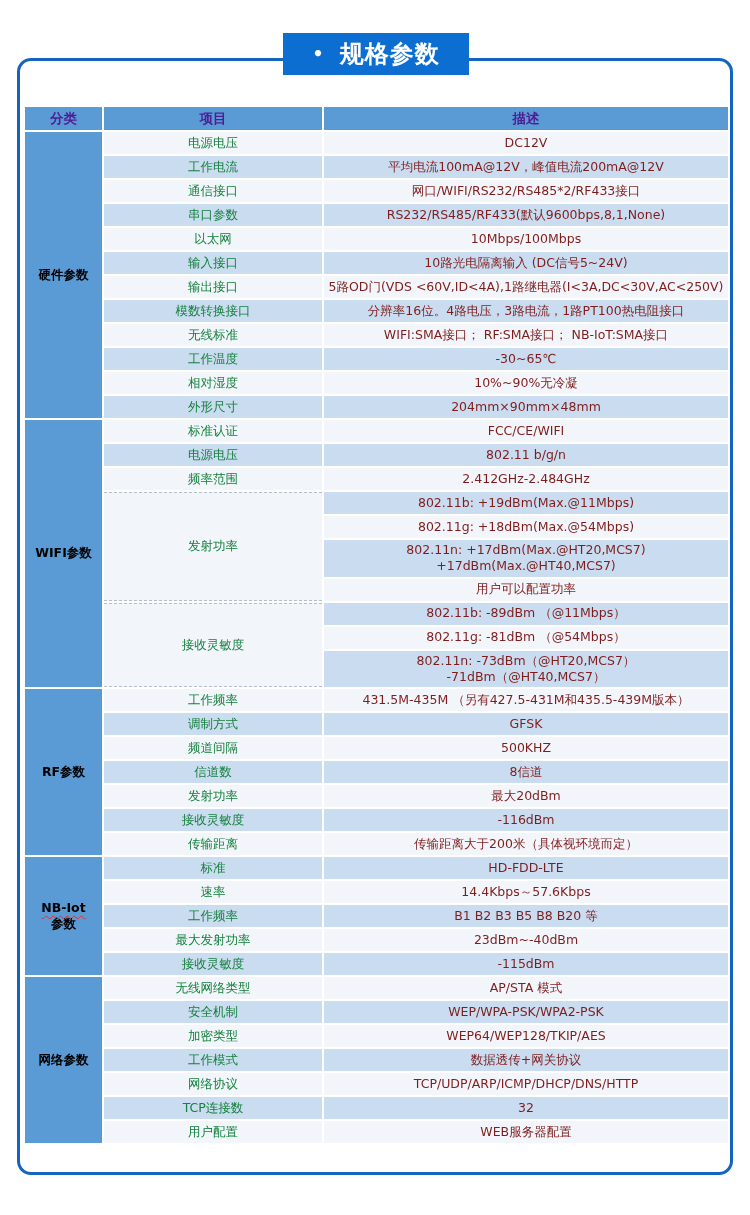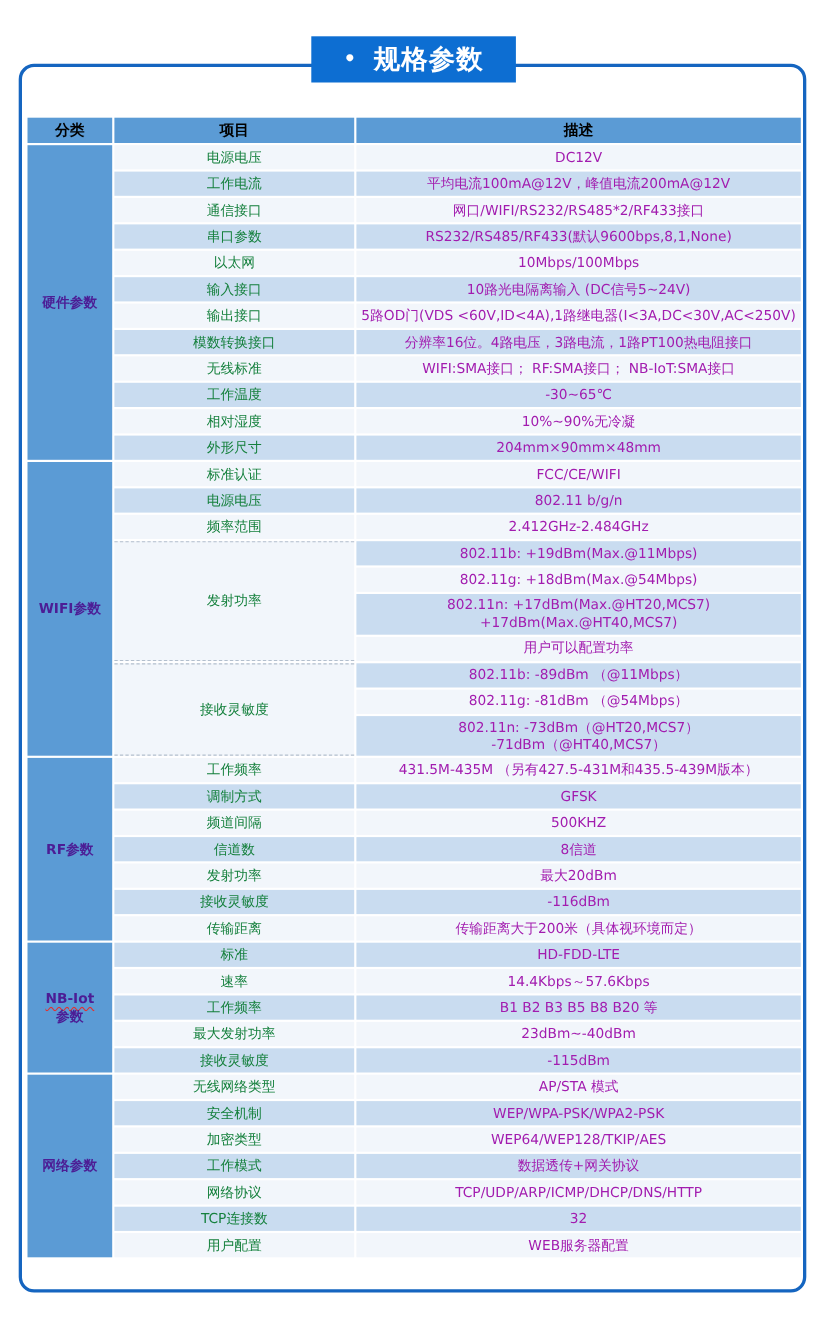--- a/index.html
+++ b/index.html
@@ -33,33 +33,33 @@
   .title-badge .title-text{font-size:24px;letter-spacing:1px;}
   .spec-wrap{position:absolute;left:3px;top:44px;width:707px;}
   table.spec{
     width:707px;table-layout:fixed;
     border-collapse:separate;border-spacing:2px 2px;
   }
   col.c-cat{width:77px;}
   col.c-item{width:218px;}
   col.c-desc{width:404px;}
   .spec th{
-    background:var(--header-bg);color:#000000;font-weight:bold;
+    background:var(--header-bg);color:#4c1d95;font-weight:bold;
     font-size:13.5px;height:23px;padding:1px 2px;text-align:center;
   }
   .spec td{
     height:22px;padding:2px 4px;text-align:center;vertical-align:middle;
     font-size:12.5px;line-height:1.3;
   }
   .cat-cell{
-    background:var(--category-bg);color:#4c1d95;font-weight:bold;
+    background:var(--category-bg);color:#000000;font-weight:bold;
     font-size:13.5px;
   }
   .item-cell{font-size:13px;color:#15803d;}
-  .desc-cell{white-space:pre-line;color:#a21caf;}
+  .desc-cell{white-space:pre-line;color:#7f1d1d;}
   .light{background:var(--band-light);}
   .blue{background:var(--band-blue);}
   .merged{
     background:var(--band-light);
     border-top:1px dashed #b3bfcd;border-bottom:1px dashed #b3bfcd;
   }
   .wavy{
     text-decoration:underline;
     text-decoration-style:wavy;
     text-decoration-color:var(--wavy-red);

